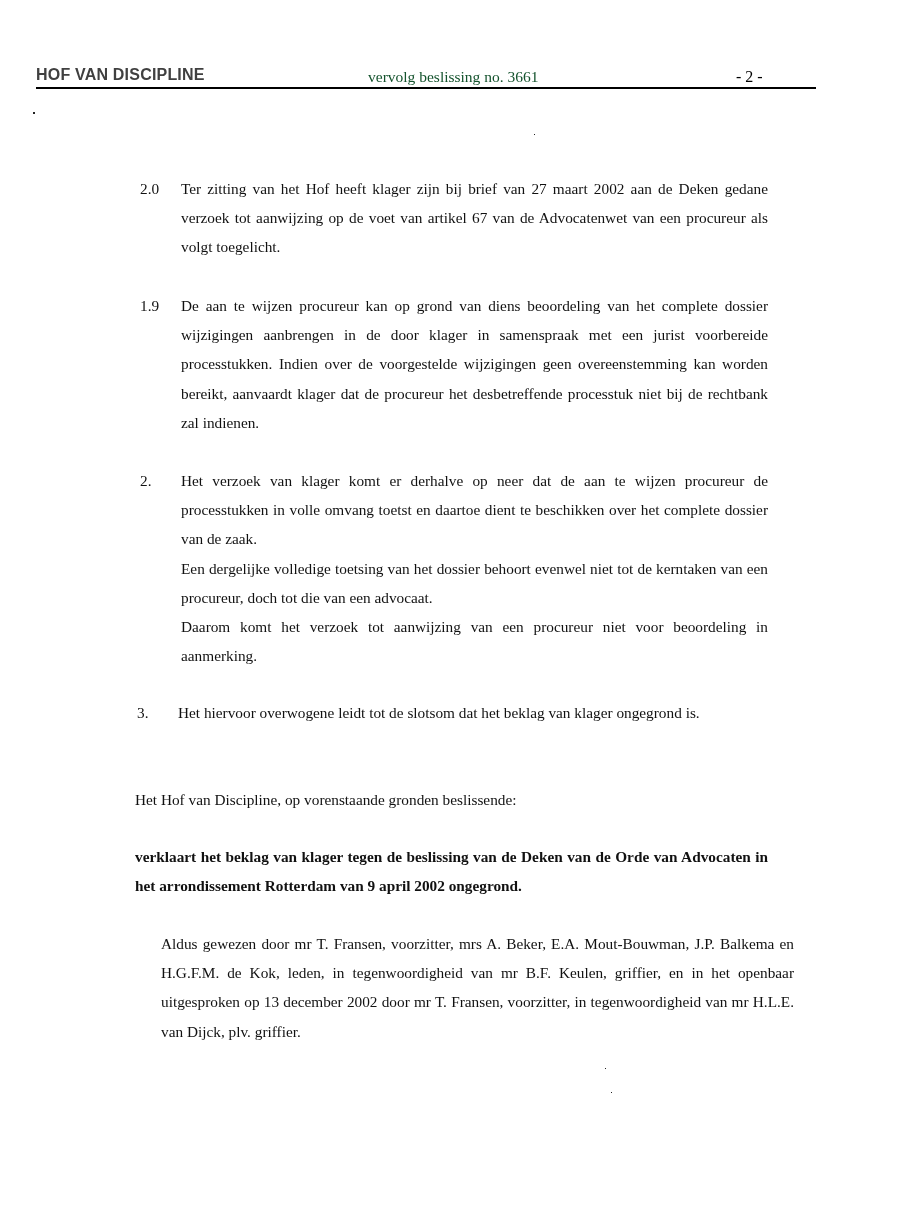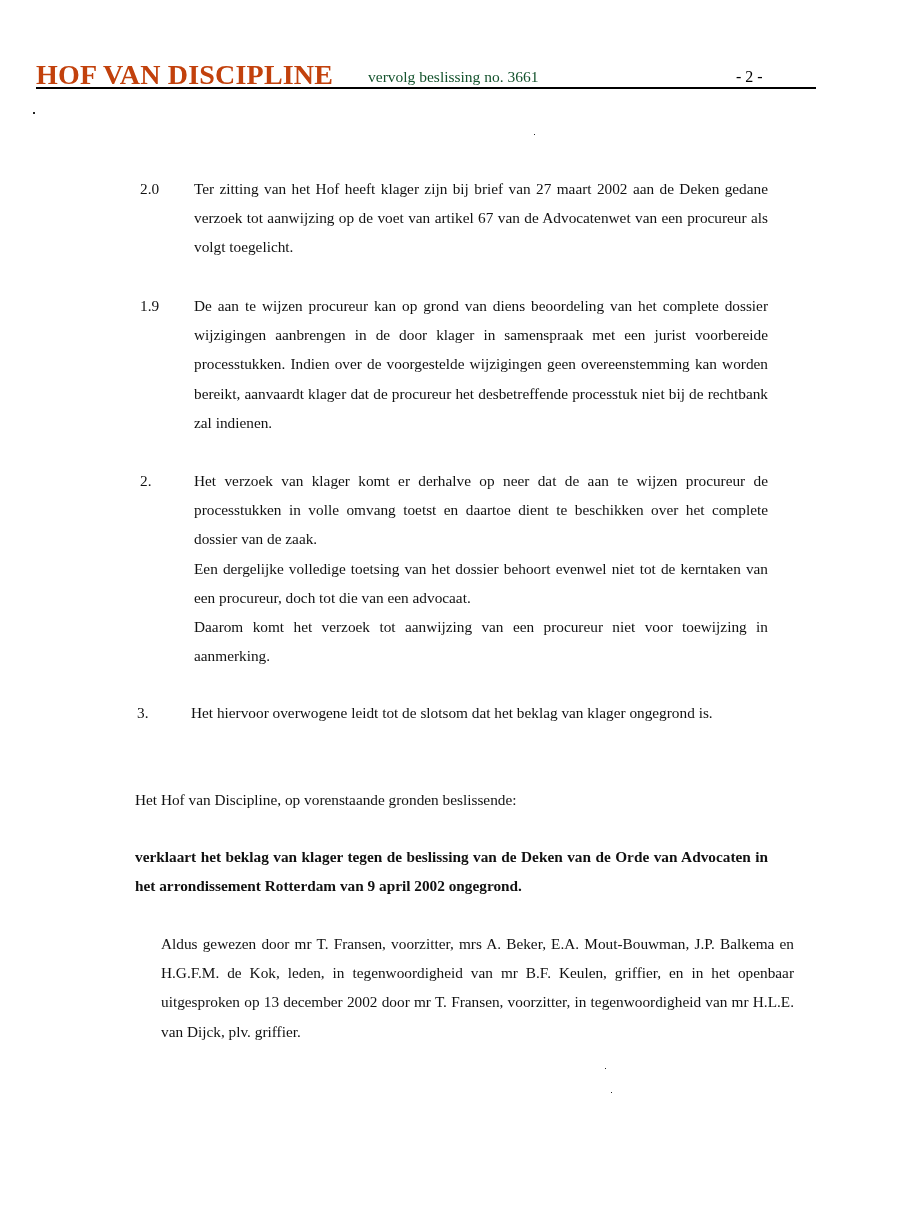--- a/index.html
+++ b/index.html
@@ -19,26 +19,26 @@
     position: absolute;
     left: 36px;
     top: 62px;
     width: 780px;
     height: 28px;
   }
   .header-title {
     position: absolute;
     left: 0;
     top: 0;
-    font-family: Liberation Serif, serif;
+    font-family: Liberation Sans, sans-serif;
     font-weight: bold;
-    font-size: 28px;
+    font-size: 16px;
     letter-spacing: 0.2px;
     line-height: 26px;
-    color: #c2410c;
+    color: #404040;
   }
   .header-ref {
     position: absolute;
     left: 332px;
     top: 5px;
     font-size: 15.5px;
     line-height: 20px;
     color: #14532d;
   }
   .header-page {
@@ -72,21 +72,21 @@
   .numbered {
     left: 140px;
     width: 628px;
   }
   .numbered .num {
     position: absolute;
     left: 0;
     top: 0;
   }
   .numbered .body {
-    margin-left: 54px;
+    margin-left: 41px;
     text-align: justify;
   }
   .numbered .body p {
     margin: 0;
     text-align: justify;
   }
   .plain {
     left: 135px;
     width: 633px;
     text-align: justify;
@@ -122,21 +122,21 @@
   <div class="body">
     <p>De aan te wijzen procureur kan op grond van diens beoordeling van het complete dossier wijzigingen aanbrengen in de door klager in samenspraak met een jurist voorbereide processtukken. Indien over de voorgestelde wijzigingen geen overeenstemming kan worden bereikt, aanvaardt klager dat de procureur het desbetreffende processtuk niet bij de rechtbank zal indienen.</p>
   </div>
 </div>
 
 <div class="para numbered" style="top:466px;">
   <span class="num">2.</span>
   <div class="body">
     <p>Het verzoek van klager komt er derhalve op neer dat de aan te wijzen procureur de processtukken in volle omvang toetst en daartoe dient te beschikken over het complete dossier van de zaak.</p>
     <p>Een dergelijke volledige toetsing van het dossier behoort evenwel niet tot de kerntaken van een procureur, doch tot die van een advocaat.</p>
-    <p>Daarom komt het verzoek tot aanwijzing van een procureur niet voor toewijzing in aanmerking.</p>
+    <p>Daarom komt het verzoek tot aanwijzing van een procureur niet voor beoordeling in aanmerking.</p>
   </div>
 </div>
 
 <div class="para numbered" style="top:698px; left:137px;">
   <span class="num">3.</span>
   <div class="body">
     <p>Het hiervoor overwogene leidt tot de slotsom dat het beklag van klager ongegrond is.</p>
   </div>
 </div>
 

